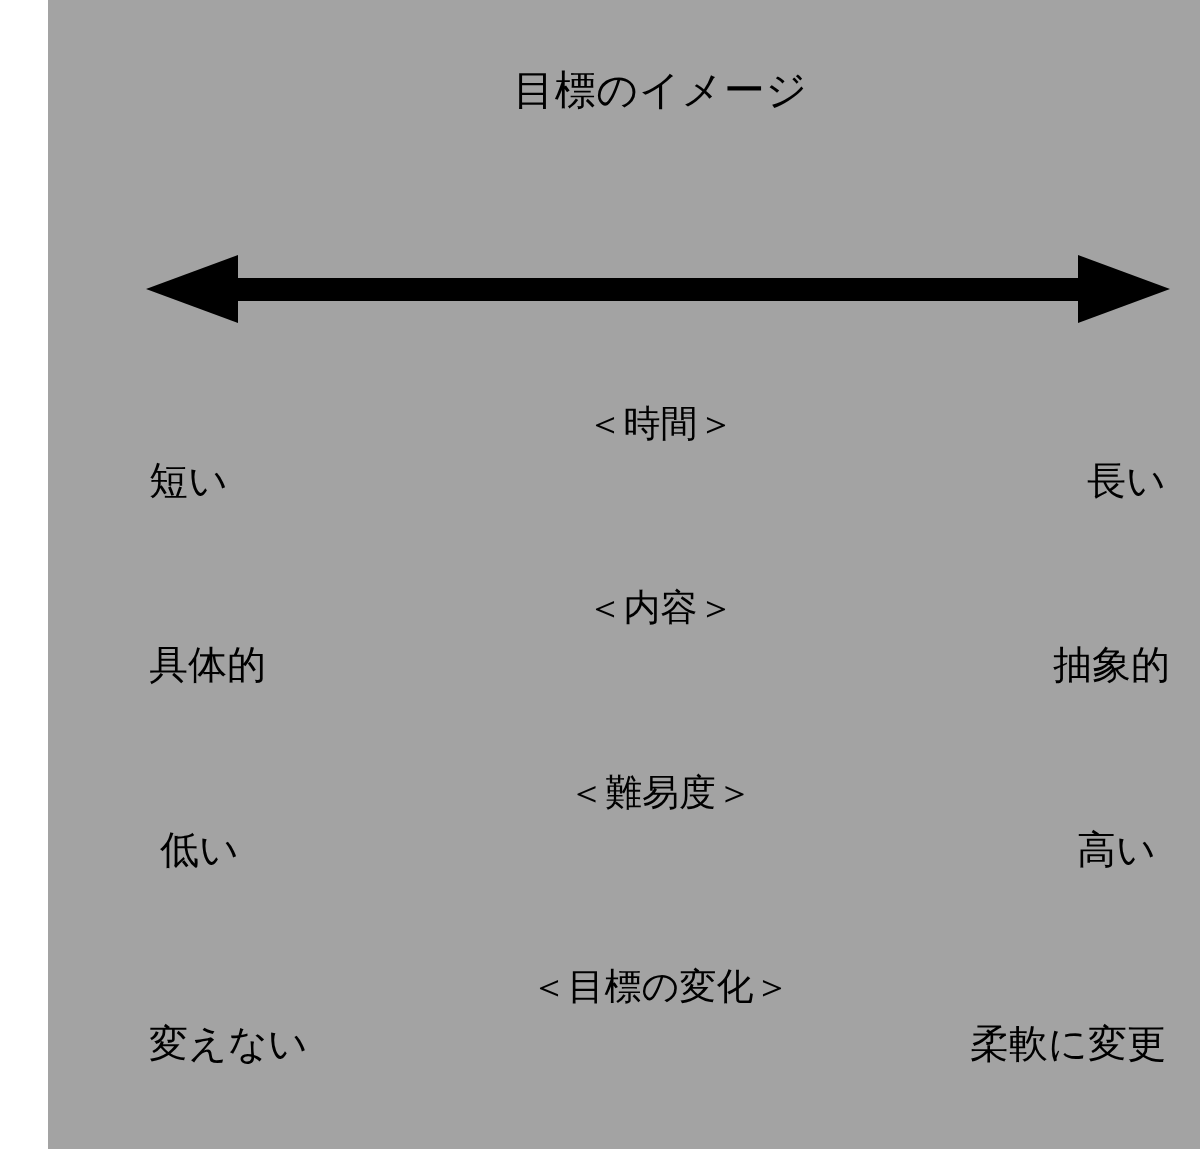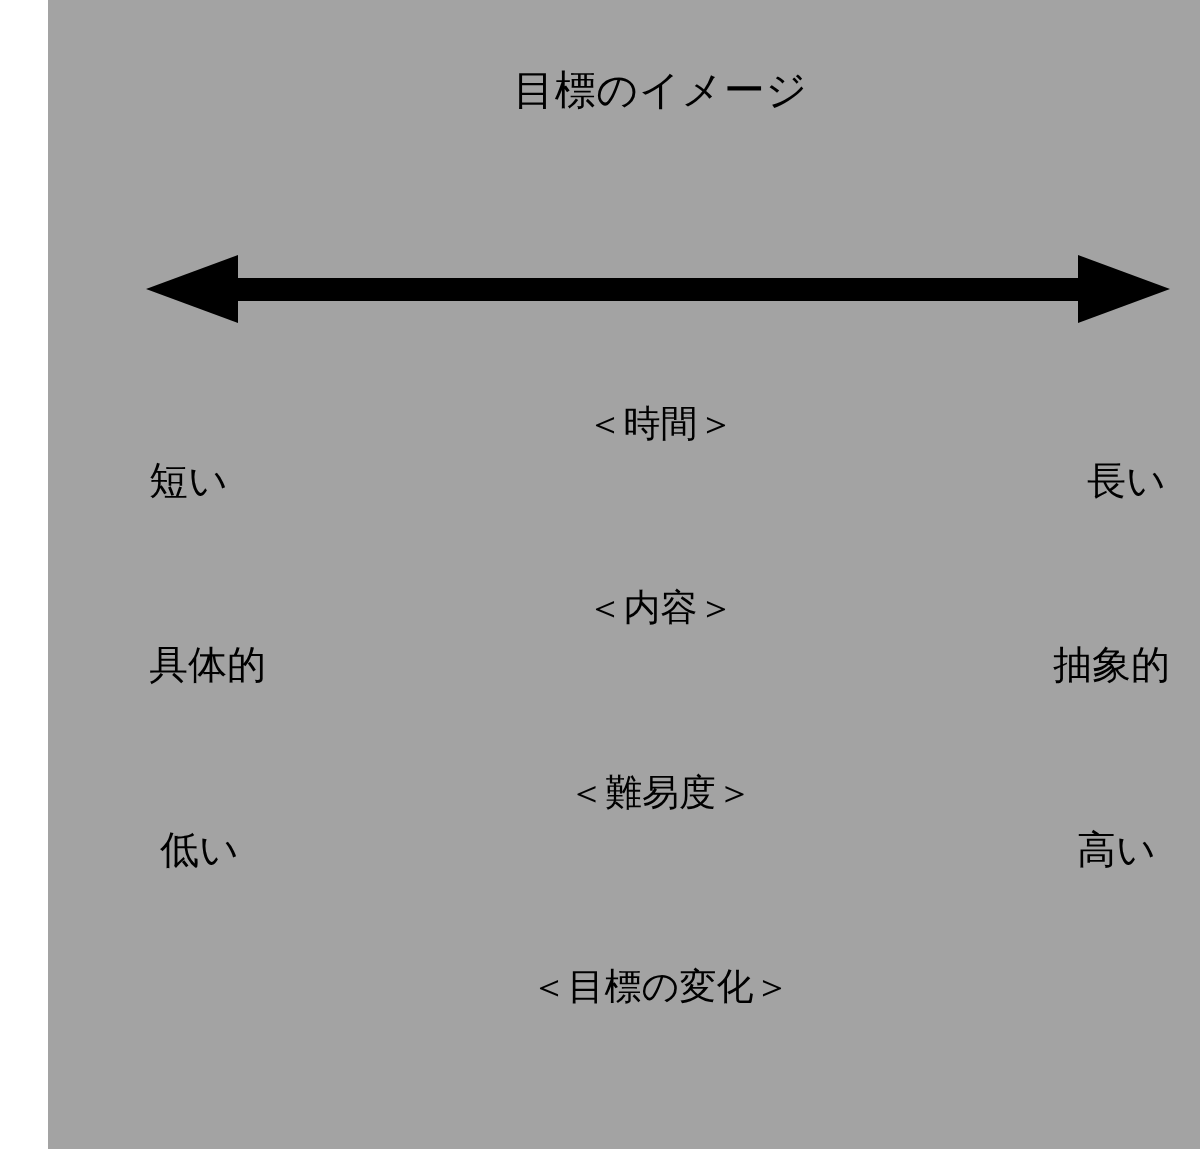--- a/index.html
+++ b/index.html
@@ -123,15 +123,17 @@
   </div>
 
   <div class="row" id="row-difficulty">
     <div class="row-center">＜難易度＞</div>
     <div class="row-left">低い</div>
     <div class="row-right">高い</div>
   </div>
 
   <div class="row" id="row-change">
     <div class="row-center">＜目標の変化＞</div>
+    <div class="row-left">変えない</div>
+    <div class="row-right">柔軟に変更</div>
   </div>
 
 </div>
 
 </body></html>

